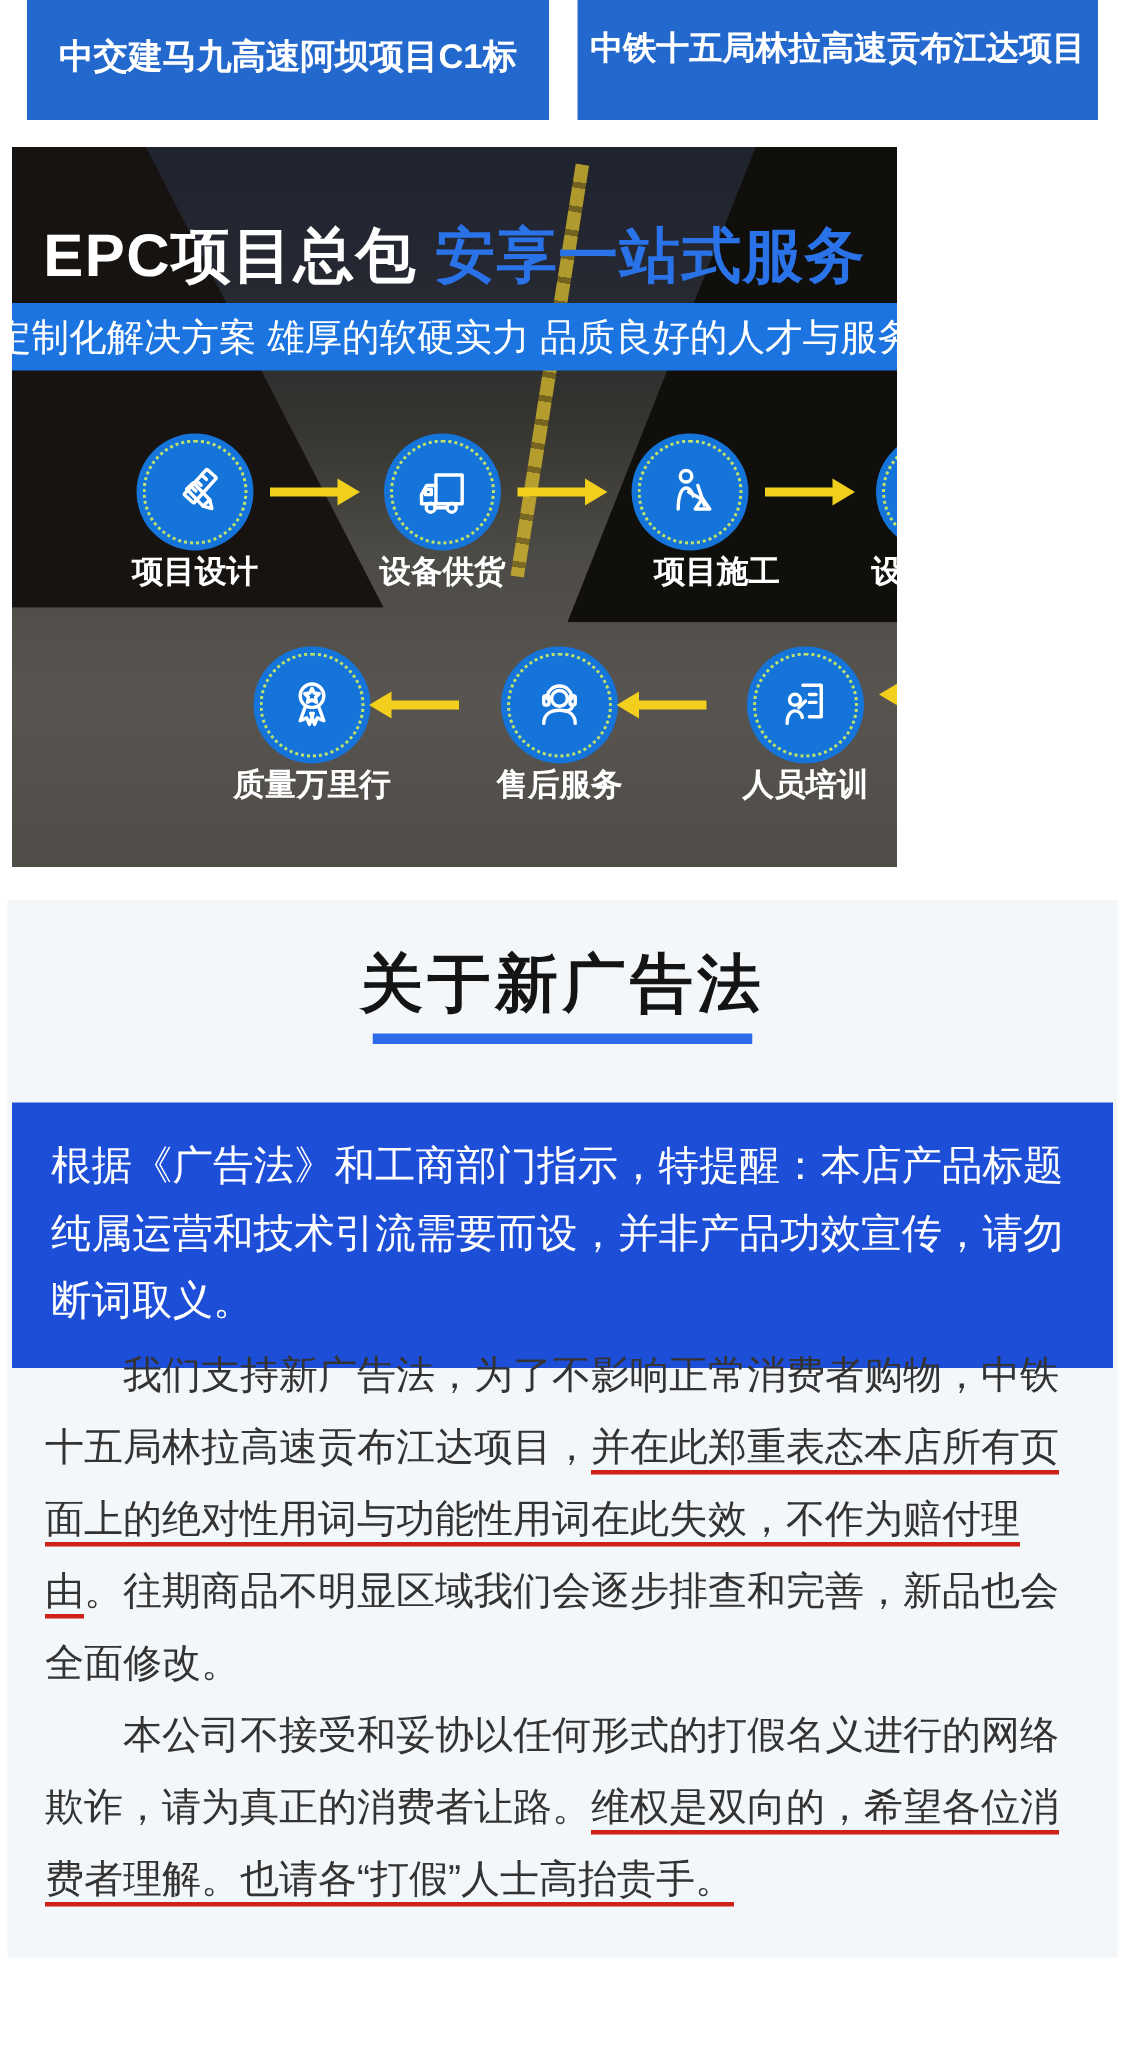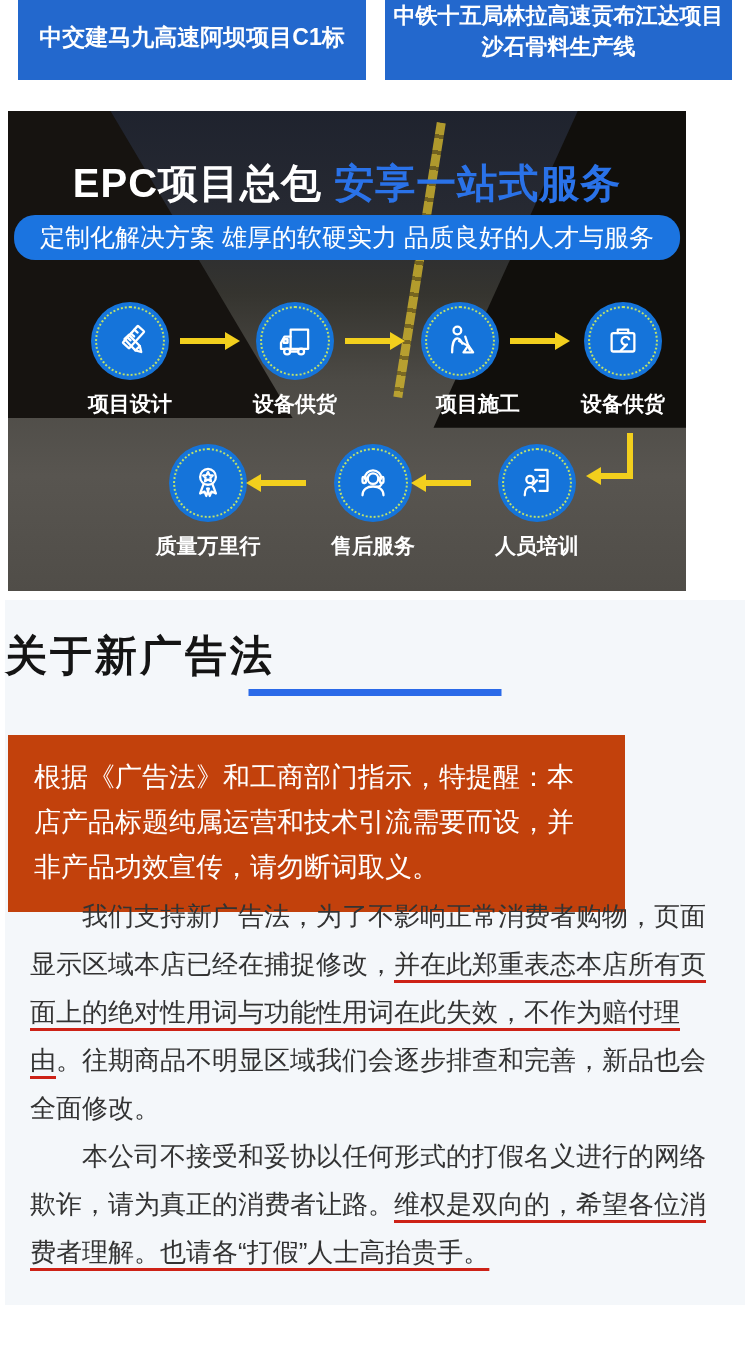--- a/index.html
+++ b/index.html
@@ -10,21 +10,21 @@
   }
   
   .proj-box {
     position:absolute; background:#2368cd; color:#fff; font-weight:bold;
     display:flex; flex-direction:column; justify-content:center; text-align:center;
   }
   .proj-left  { left:18px;  top:-6px;  width:348px; height:86px; font-size:23px; line-height:33px; }
   .proj-right { left:385px; top:-18px; width:347px; height:98px; font-size:22px; line-height:31px; }
   
   .photo {
-    position:absolute; left:8px; top:111px; width:678px; height:480px; overflow:hidden;
+    position:absolute; left:8px; top:98px; width:590px; height:480px; overflow:hidden;
     background:linear-gradient(180deg,#1f232e 0%,#262932 20%,#35342f 38%,#4c4a45 56%,#585550 76%,#504d48 100%);
   }
   .mtn-left  { position:absolute; left:0; top:0; width:42%; height:64%; background:#161310;
                clip-path:polygon(0 0,36% 0,100% 100%,0 100%); }
   .mtn-right { position:absolute; right:0; top:0; width:38%; height:66%; background:#110f0c;
                clip-path:polygon(58% 0,100% 0,100% 100%,2% 100%); }
   .crane {
     position:absolute; left:60%; top:2%; width:9px; height:58%; opacity:.8;
     background:repeating-linear-gradient(180deg,#d3b62c 0 12px,#86711c 12px 16px);
     transform:rotate(9deg);
@@ -39,57 +39,56 @@
   }
   .step { position:absolute; width:120px; text-align:center; }
   .circle {
     width:78px; height:78px; border-radius:50%; background:#1574da; margin:0 auto;
     display:flex; align-items:center; justify-content:center; position:relative;
   }
   .circle::after {
     content:""; position:absolute; inset:4px; border-radius:50%;
     border:2px dotted #bfe26a;
   }
-  .step .lbl { display:block; margin-top:10px; color:#fff; font-weight:bold; font-size:21px; white-space:nowrap; }
+  .step .lbl { display:block; color:#fff; font-weight:bold; font-size:21px; white-space:nowrap; }
   .step svg { width:42px; height:42px; position:relative; z-index:1; }
   
   .harrow { position:absolute; height:6px; background:#f2cf1d; }
   .harrow.r::after { content:""; position:absolute; right:-14px; top:-6px;
     border-left:15px solid #f2cf1d; border-top:9px solid transparent; border-bottom:9px solid transparent; }
   .harrow.l::before { content:""; position:absolute; left:-14px; top:-6px;
     border-right:15px solid #f2cf1d; border-top:9px solid transparent; border-bottom:9px solid transparent; }
   .varrow { position:absolute; width:6px; background:#f2cf1d; }
   
   .panel { position:absolute; left:5px; top:600px; width:740px; height:705px; background:#f4f7fa; }
-  .panel-title { position:absolute; top:28px; width:100%; 
+  .panel-title { position:absolute; top:28px; width:100%; text-align:center;
                  font-size:42px; font-weight:bold; color:#141414; letter-spacing:3px; }
   .title-bar { position:absolute; top:89px; left:50%; transform:translateX(-50%);
                width:253px; height:7px; background:#2b6ae8; }
   .dark-box {
-    position:absolute; top:135px; left:3px; width:617px; background:#c2410c;
+    position:absolute; top:135px; left:3px; width:734px; background:#1d4ed8;
     color:#fff; font-size:27px; line-height:45px; padding:20px 26px 22px 26px;
   }
   .body-text { position:absolute; top:292px; left:25px; width:690px;
                font-size:26px; line-height:48px; color:#333; }
   .body-text p { text-indent:2em; }
   .red-underline {
     text-decoration:underline; text-decoration-color:#cd2217;
     text-decoration-thickness:3px; text-underline-offset:7px;
   }
   svg { stroke:#fff; fill:none; stroke-width:2.6; stroke-linecap:round; stroke-linejoin:round; }
 </style>
 </head>
 <body>
 
 <div class="proj-box proj-left">
   <div>中交建马九高速阿坝项目C1标</div>
 </div>
 <div class="proj-box proj-right">
   <div>中铁十五局林拉高速贡布江达项目</div>
-  <div>沙石骨料生产线</div>
 </div>
 
 <div class="photo">
   <div class="mtn-left"></div>
   <div class="mtn-right"></div>
   <div class="crane"></div>
 
   <div class="epc-title">
     <span>EPC项目总包</span>
     <span> </span>
@@ -197,16 +196,16 @@
 
   <div class="harrow l" style="left:252px; top:369px; width:46px;"></div>
   <div class="harrow l" style="left:417px; top:369px; width:46px;"></div>
 </div>
 
 <div class="panel">
   <div class="panel-title">关于新广告法</div>
   <div class="title-bar"></div>
   <div class="dark-box">根据《广告法》和工商部门指示，特提醒：本店产品标题纯属运营和技术引流需要而设，并非产品功效宣传，请勿断词取义。</div>
   <div class="body-text">
-    <p><span>我们支持新广告法，为了不影响正常消费者购物，页面显示区域本店已经在捕捉修改，</span><span class="red-underline">并在此郑重表态本店所有页面上的绝对性用词与功能性用词在此失效，不作为赔付理由</span><span>。往期商品不明显区域我们会逐步排查和完善，新品也会全面修改。</span></p>
+    <p><span>我们支持新广告法，为了不影响正常消费者购物，中铁十五局林拉高速贡布江达项目，</span><span class="red-underline">并在此郑重表态本店所有页面上的绝对性用词与功能性用词在此失效，不作为赔付理由</span><span>。往期商品不明显区域我们会逐步排查和完善，新品也会全面修改。</span></p>
     <p><span>本公司不接受和妥协以任何形式的打假名义进行的网络欺诈，请为真正的消费者让路。</span><span class="red-underline">维权是双向的，希望各位消费者理解。也请各“打假”人士高抬贵手。</span></p>
   </div>
 </div>
 
 </body></html>

